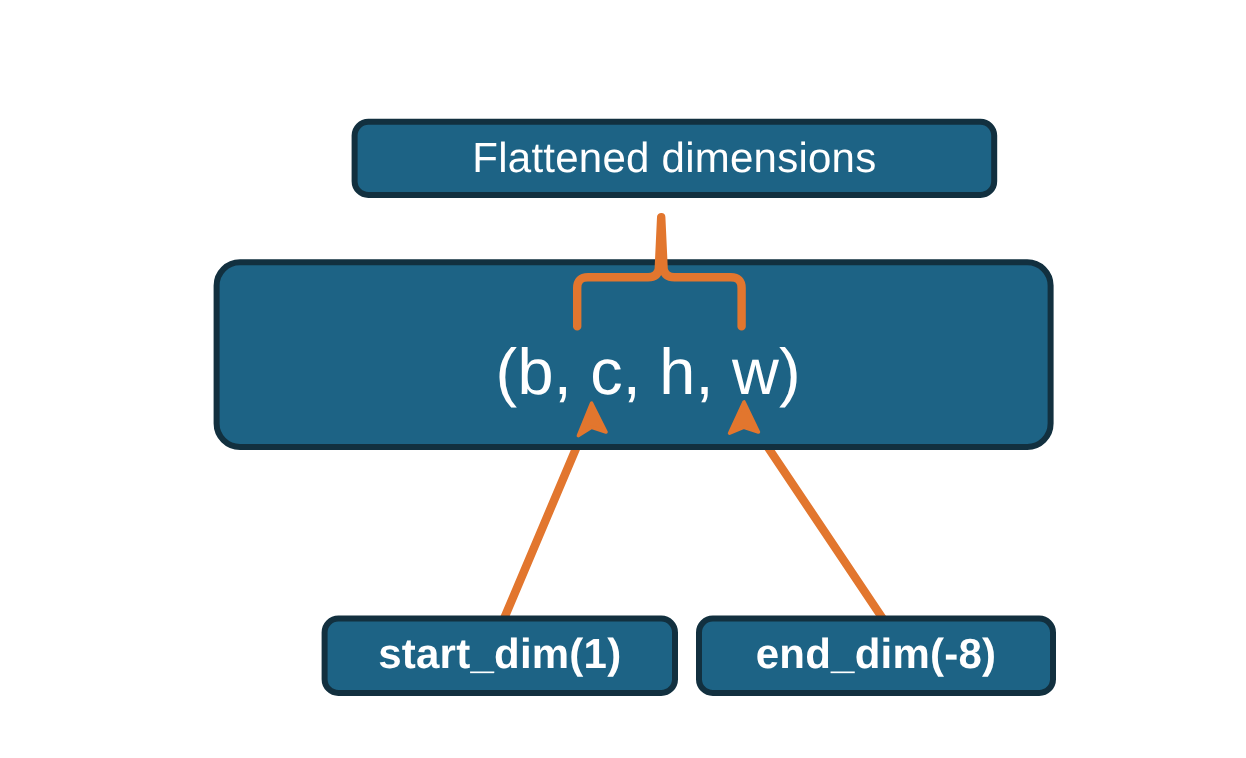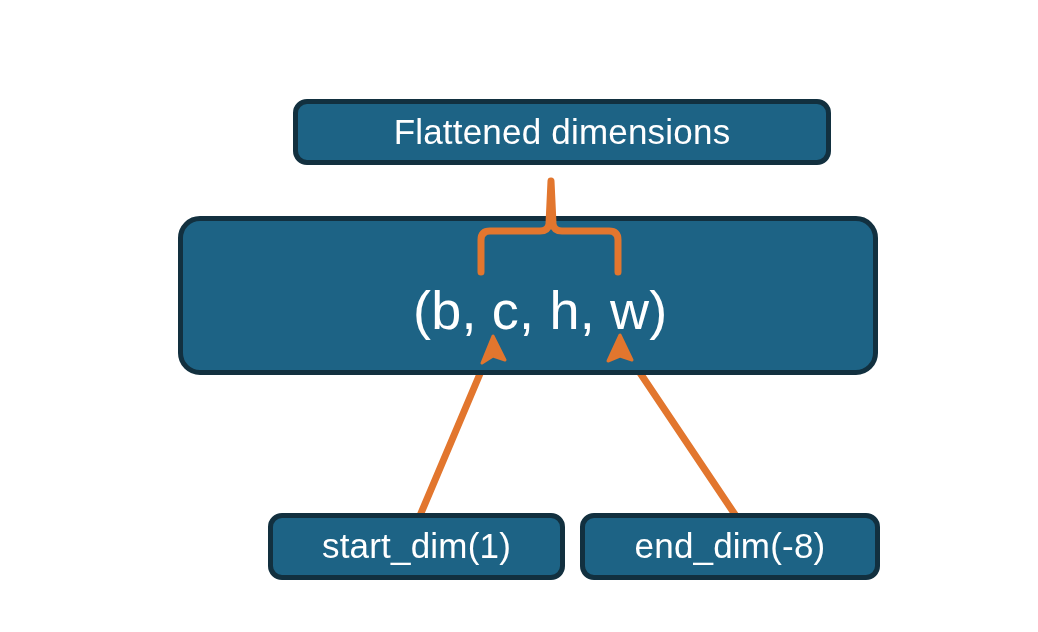--- a/index.html
+++ b/index.html
@@ -79,21 +79,21 @@
   #node-end-dim {
     left: 580px;
     top: 513px;
     width: 300px;
     height: 67px;
     border-radius: 14px;
   }
   #node-start-dim .node-label,
   #node-end-dim .node-label {
     font-size: 35px;
-    font-weight: 400;
+    font-weight: 700;
   }
 
   
   #annotations {
     position: absolute;
     left: 0;
     top: 0;
     width: 1038px;
     height: 632px;
     z-index: 3;

